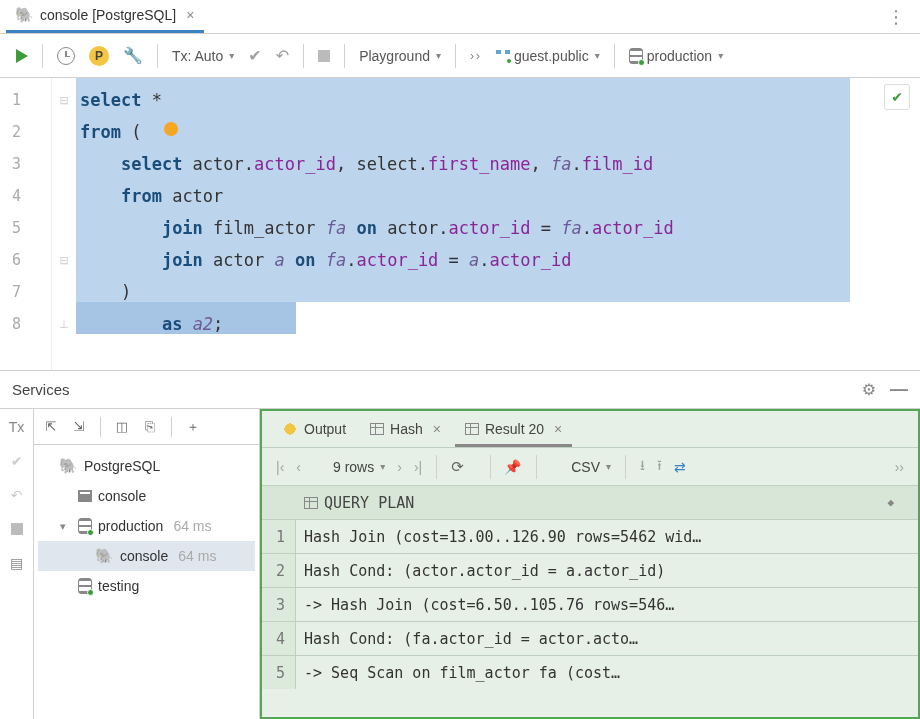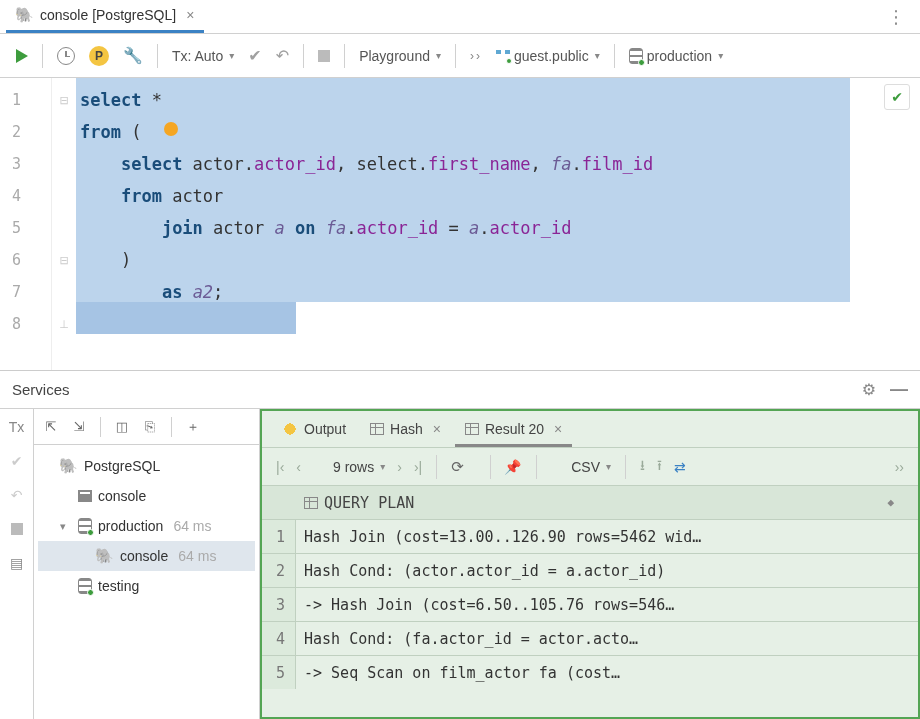--- a/index.html
+++ b/index.html
@@ -170,20 +170,21 @@
     <div class="fold-mark">⊥</div>
   </div>
   <div class="code" id="code">
     <div class="sel-bg" style="top:0;left:0;right:70px;height:224px;"></div>
     <div class="sel-bg" style="top:224px;left:0;width:220px;height:32px;background:#a6c4e4;"></div>
     <span class="orange-dot"></span>
   <div class="code-line"><span class="kw">select</span><span> </span><span class="paren">*</span></div>
       <div class="code-line"><span class="kw">from</span><span class="paren"> (</span></div>
       <div class="code-line">    <span class="kw">select</span><span> actor.</span><span class="col">actor_id</span><span>, select.</span><span class="col">first_name</span><span>, </span><span class="pkg">fa</span><span>.</span><span class="col">film_id</span></div>
       <div class="code-line">    <span class="kw">from</span><span> actor</span></div>
+      <div class="code-line">        <span class="kw">join</span><span> film_actor </span><span class="pkg">fa</span><span> </span><span class="kw">on</span><span> actor.</span><span class="col">actor_id</span><span> = </span><span class="pkg">fa</span><span>.</span><span class="col">actor_id</span></div>
       <div class="code-line">        <span class="kw">join</span><span> actor </span><span class="pkg">a</span><span> </span><span class="kw">on</span><span> </span><span class="pkg">fa</span><span>.</span><span class="col">actor_id</span><span> = </span><span class="pkg">a</span><span>.</span><span class="col">actor_id</span></div>
       <div class="code-line">    <span class="paren">)</span></div>
       <div class="code-line">        <span class="kw">as</span><span> </span><span class="pkg">a2</span><span class="paren">;</span></div>
     </div>
   <div class="status-ok">✔</div>
 </div>
 
 <div class="services-panel">
   <div class="svc-header">
     <span>Services</span>

